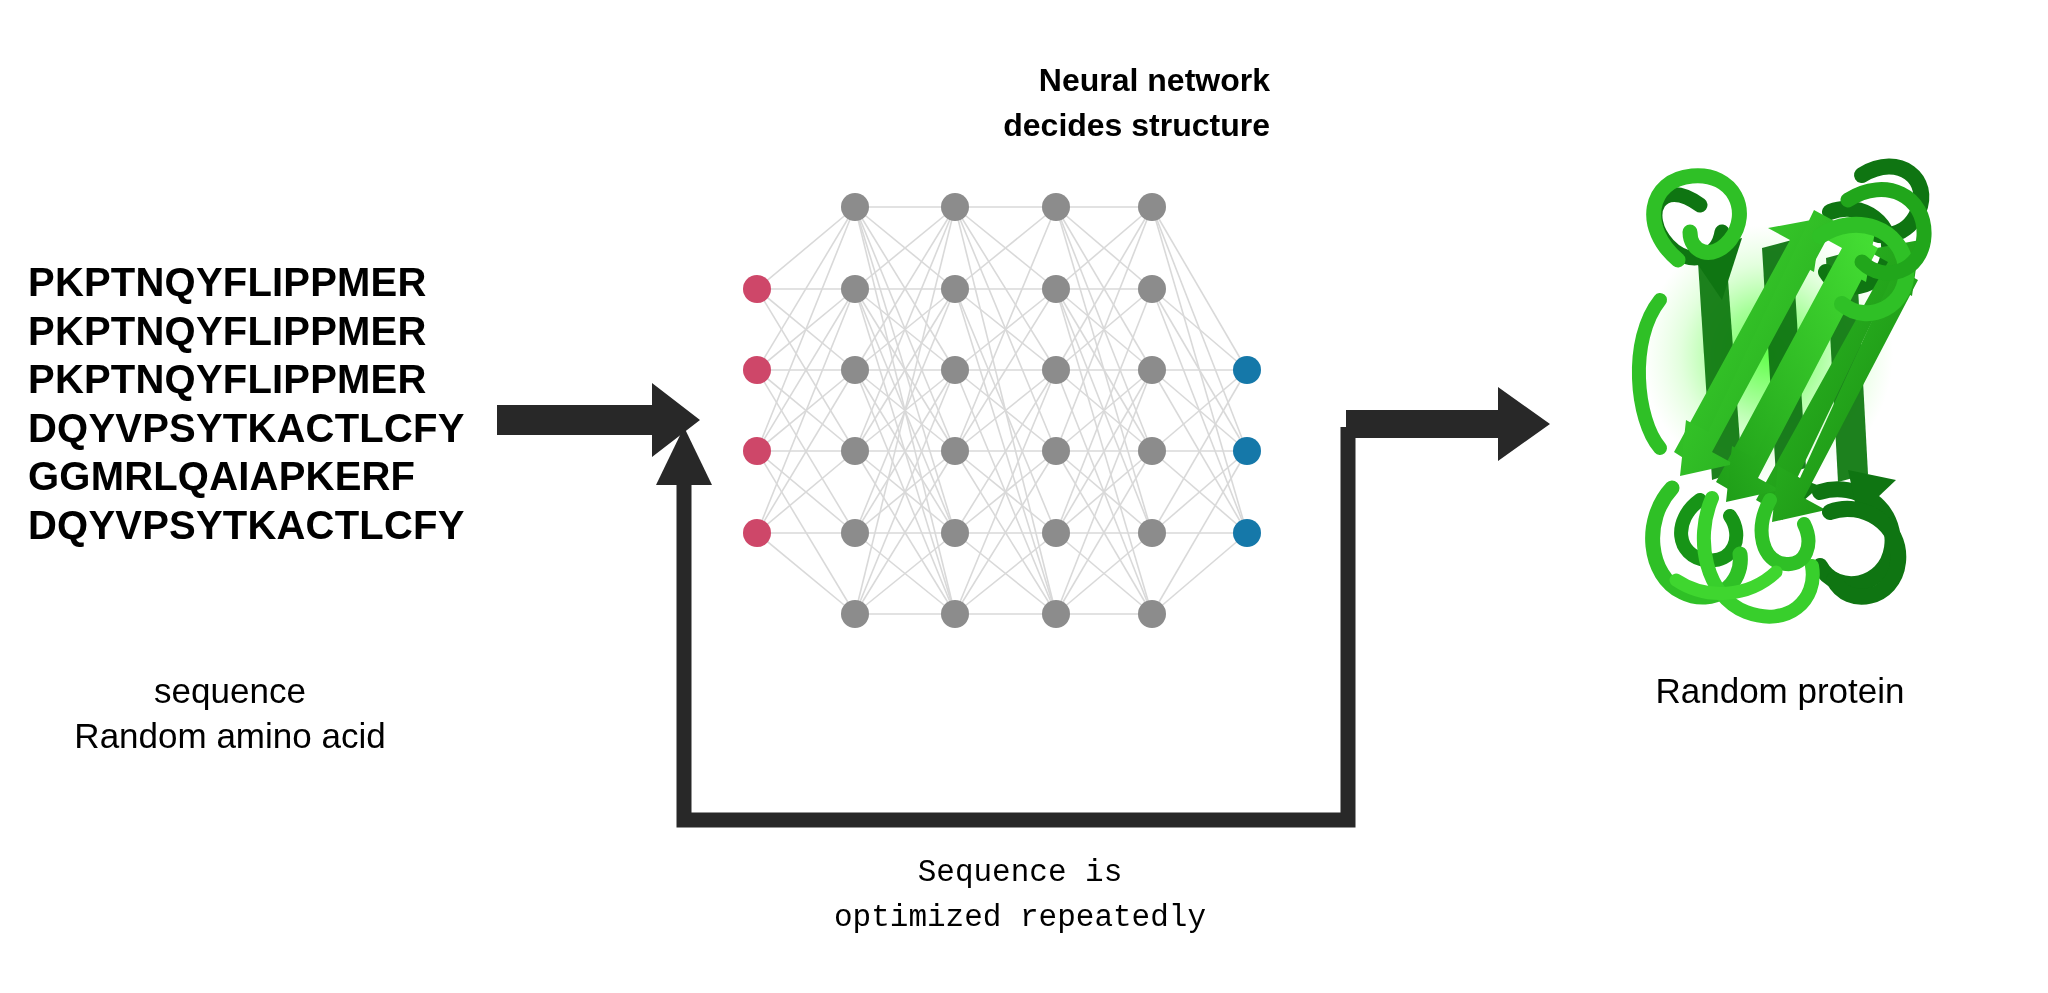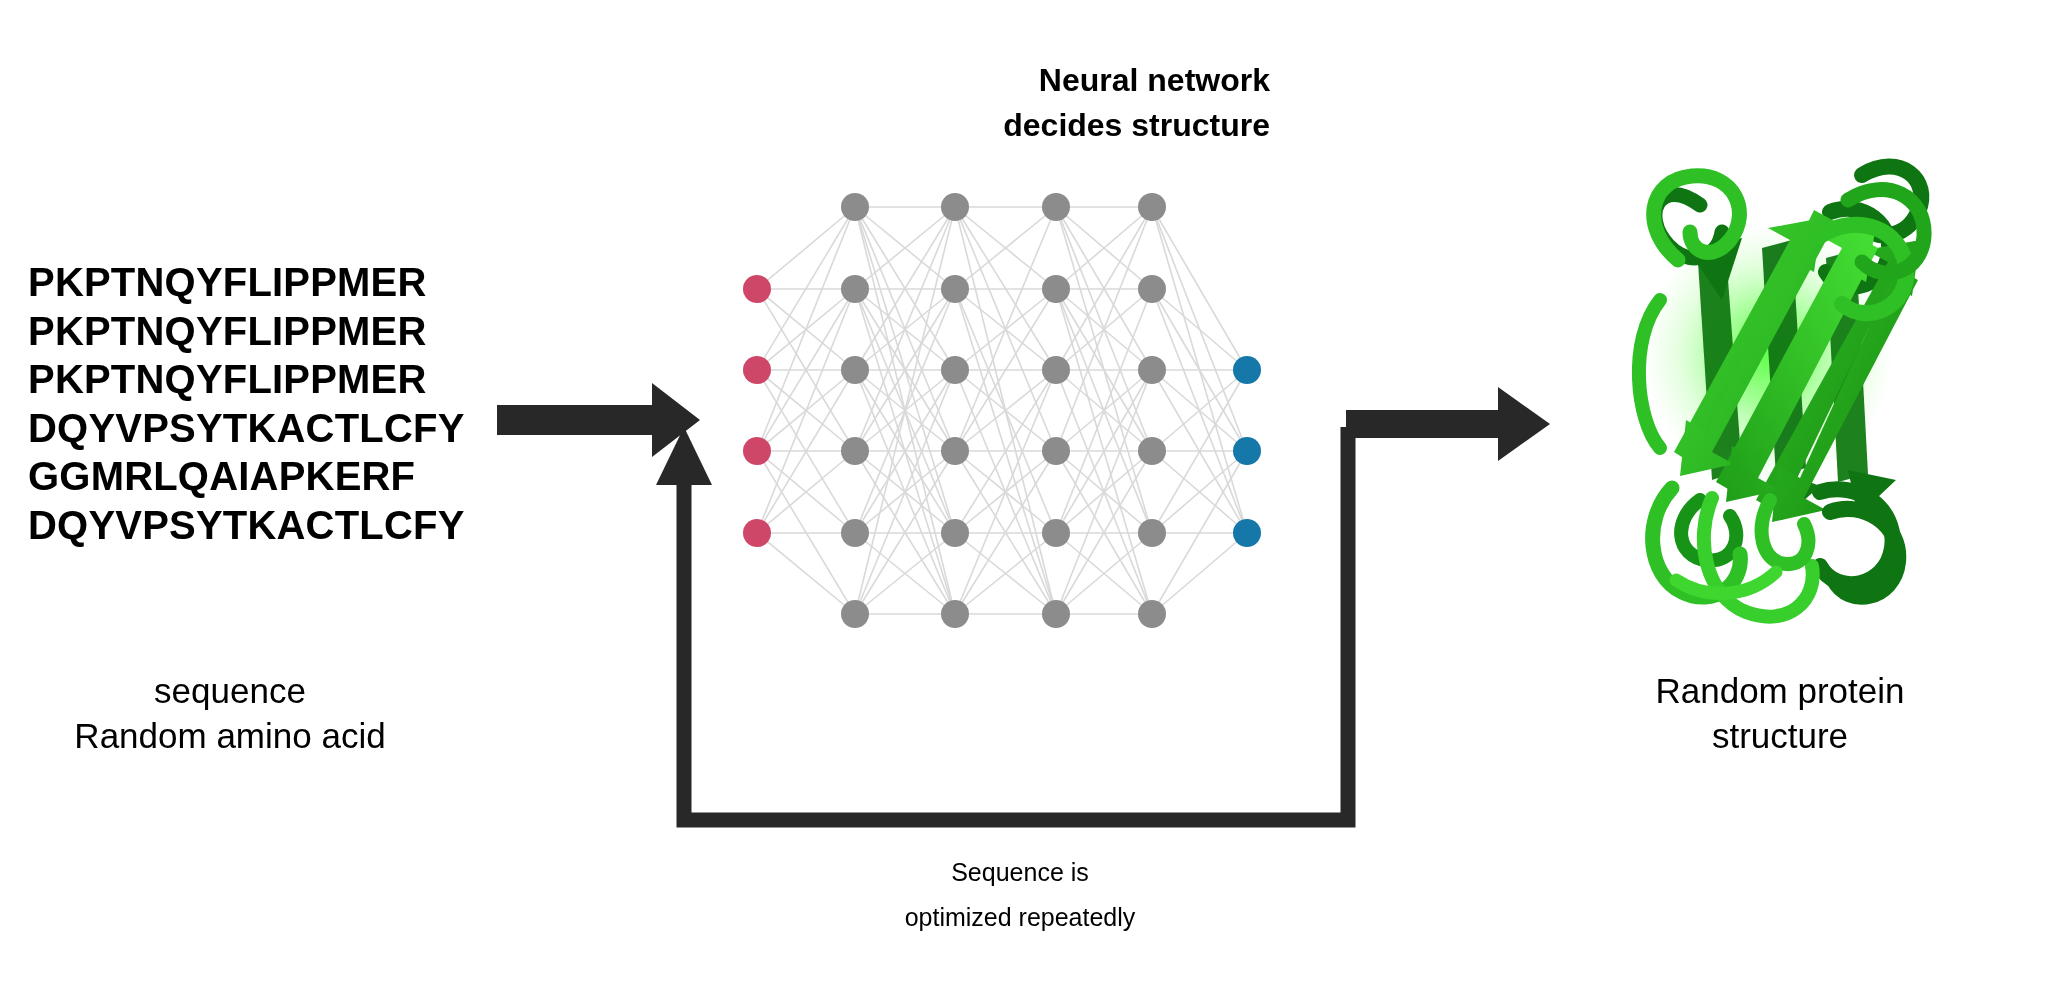--- a/index.html
+++ b/index.html
@@ -19,21 +19,21 @@
     font-size:35px;line-height:45px;color:#000;font-weight:400;
   }
 
   
   #nn-caption{
     position:absolute;left:770px;top:58px;width:500px;text-align:right;
     font-size:32px;line-height:45px;color:#000;font-weight:bold;
   }
   #loop-caption{
     position:absolute;left:760px;top:850px;width:520px;text-align:center;
-    font-size:25px;line-height:45px;color:#000;
+    font-size:31px;line-height:45px;color:#000;font-family:Liberation Mono, monospace;
   }
   #protein-caption{
     position:absolute;left:1610px;top:668px;width:340px;text-align:center;
     font-size:35px;line-height:45px;color:#000;
   }
 
   
   svg.layer{position:absolute;left:0;top:0;width:2048px;height:993px;overflow:visible;}
   .edge{stroke:#d9d9d9;stroke-width:1.6;fill:none;}
   .node-gray{fill:#8c8c8c;}
@@ -66,21 +66,20 @@
     <div>decides structure</div>
   </div>
 
   <div id="loop-caption">
     <div>Sequence is</div>
     <div>optimized repeatedly</div>
   </div>
 
   <div id="protein-caption">
     <div>Random protein</div>
-    <div>structure</div>
   </div>
 
   <svg class="layer" id="nn-svg" viewBox="0 0 2048 993">
     <g id="nn-edges">
         <line x1="757" y1="289" x2="855" y2="207" class="edge"></line>
         <line x1="757" y1="289" x2="855" y2="289" class="edge"></line>
         <line x1="757" y1="289" x2="855" y2="370" class="edge"></line>
         <line x1="757" y1="289" x2="855" y2="451" class="edge"></line>
         <line x1="757" y1="370" x2="855" y2="207" class="edge"></line>
         <line x1="757" y1="370" x2="855" y2="289" class="edge"></line>

